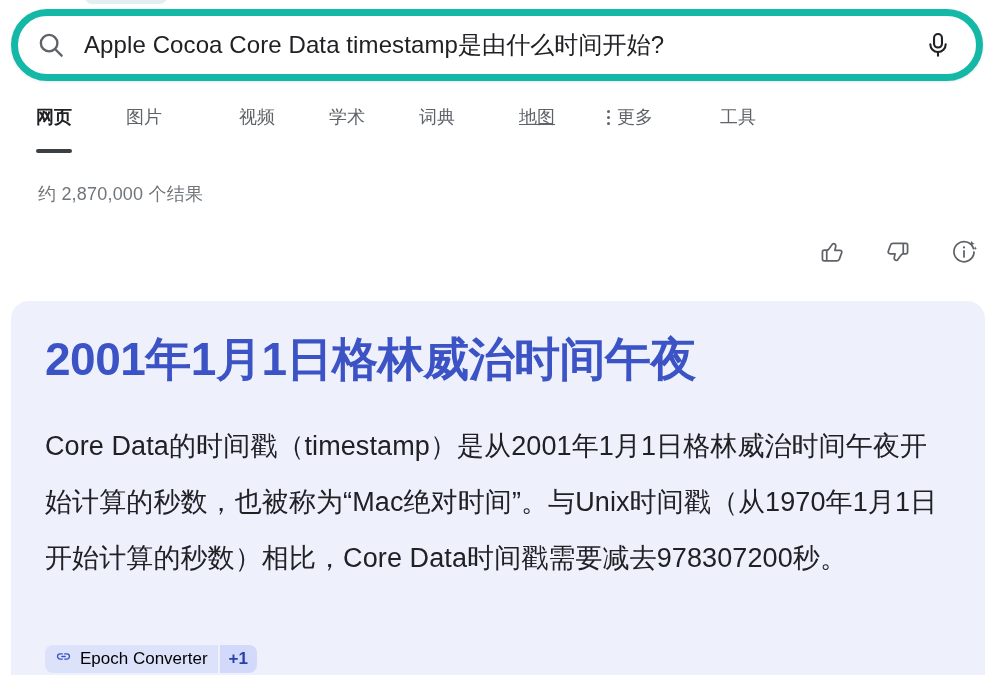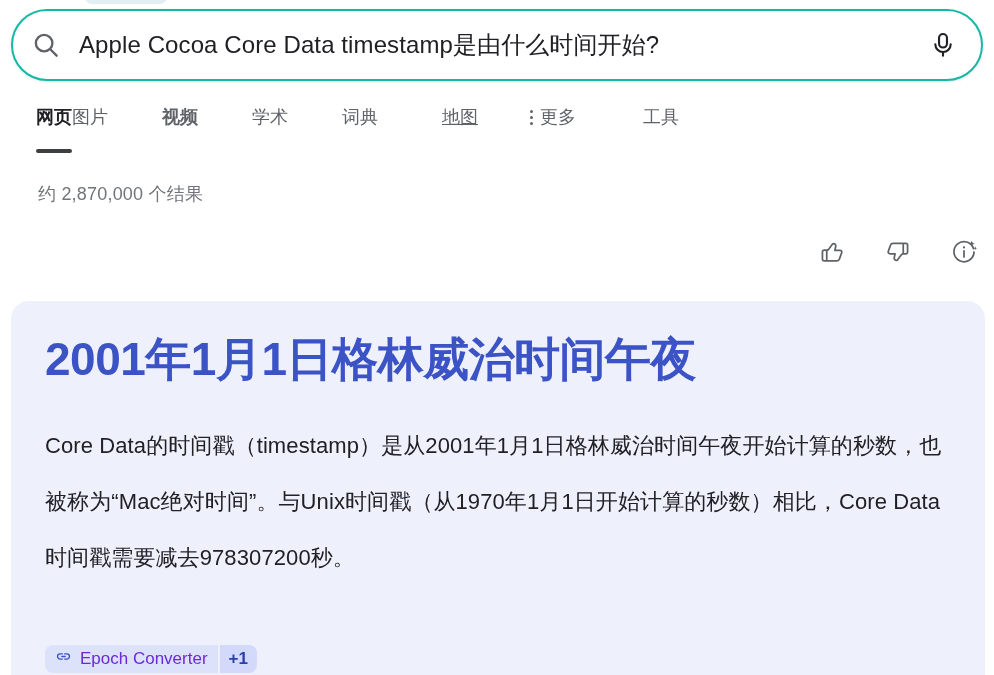--- a/index.html
+++ b/index.html
@@ -29,21 +29,21 @@
   }
 
   
   .search-wrap {
     position: absolute;
     left: 11px;
     top: 9px;
     width: 972px;
     height: 72px;
     background: #ffffff;
-    border: 2px solid #14b8a6;
+    border: 7px solid #14b8a6;
     border-radius: 36px;
     box-shadow: 0 1px 3px rgba(32,33,36,.10);
     display: flex;
     align-items: center;
   }
 
   .search-icon-btn {
     width: 66px;
     display: flex;
     align-items: center;
@@ -176,21 +176,21 @@
     line-height: 56px;
     white-space: nowrap;
     text-align: right;
   }
 
   .answer-body {
     position: absolute;
     left: 34px;
     top: 117px;
     width: 905px;
-    font-size: 22px;
+    font-size: 27px;
     line-height: 56px;
     color: #202124;
     letter-spacing: .1px;
   }
 
   .source-row {
     position: absolute;
     left: 34px;
     top: 344px;
     display: flex;
@@ -199,21 +199,21 @@
 
   .source-chip {
     display: inline-flex;
     align-items: center;
     gap: 8px;
     background: #dde2fb;
     border-radius: 8px 0 0 8px;
     padding: 4px 10px 4px 10px;
     height: 28px;
     font-size: 17px;
-    color: #6d28d9;
+    color: #000000;
   }
 
   .source-more {
     display: inline-flex;
     align-items: center;
     justify-content: center;
     background: #d2d9fa;
     border-radius: 0 8px 8px 0;
     padding: 4px 9px;
     height: 28px;
@@ -243,24 +243,24 @@
       <line x1="12" y1="18" x2="12" y2="21.2"></line>
     </svg>
   </div>
 </div>
 
 <div class="tabs">
   <div class="tab active" style="margin-left:36px;">
     <span>网页</span>
     <span class="tab-underline"></span>
   </div>
-  <div class="tab" style="">
+  <div class="tab" style="margin-left:54px;">
     <span>图片</span>
   </div>
-  <div class="tab" style="margin-left:54px;font-weight:bold;">
+  <div class="tab" style="margin-left:77px;">
     <span>视频</span>
   </div>
   <div class="tab" style="margin-left:54px;">
     <span>学术</span>
   </div>
   <div class="tab" style="margin-left:54px;">
     <span>词典</span>
   </div>
   <div class="tab" style="margin-left:64px;text-decoration:underline;">
     <span>地图</span>

